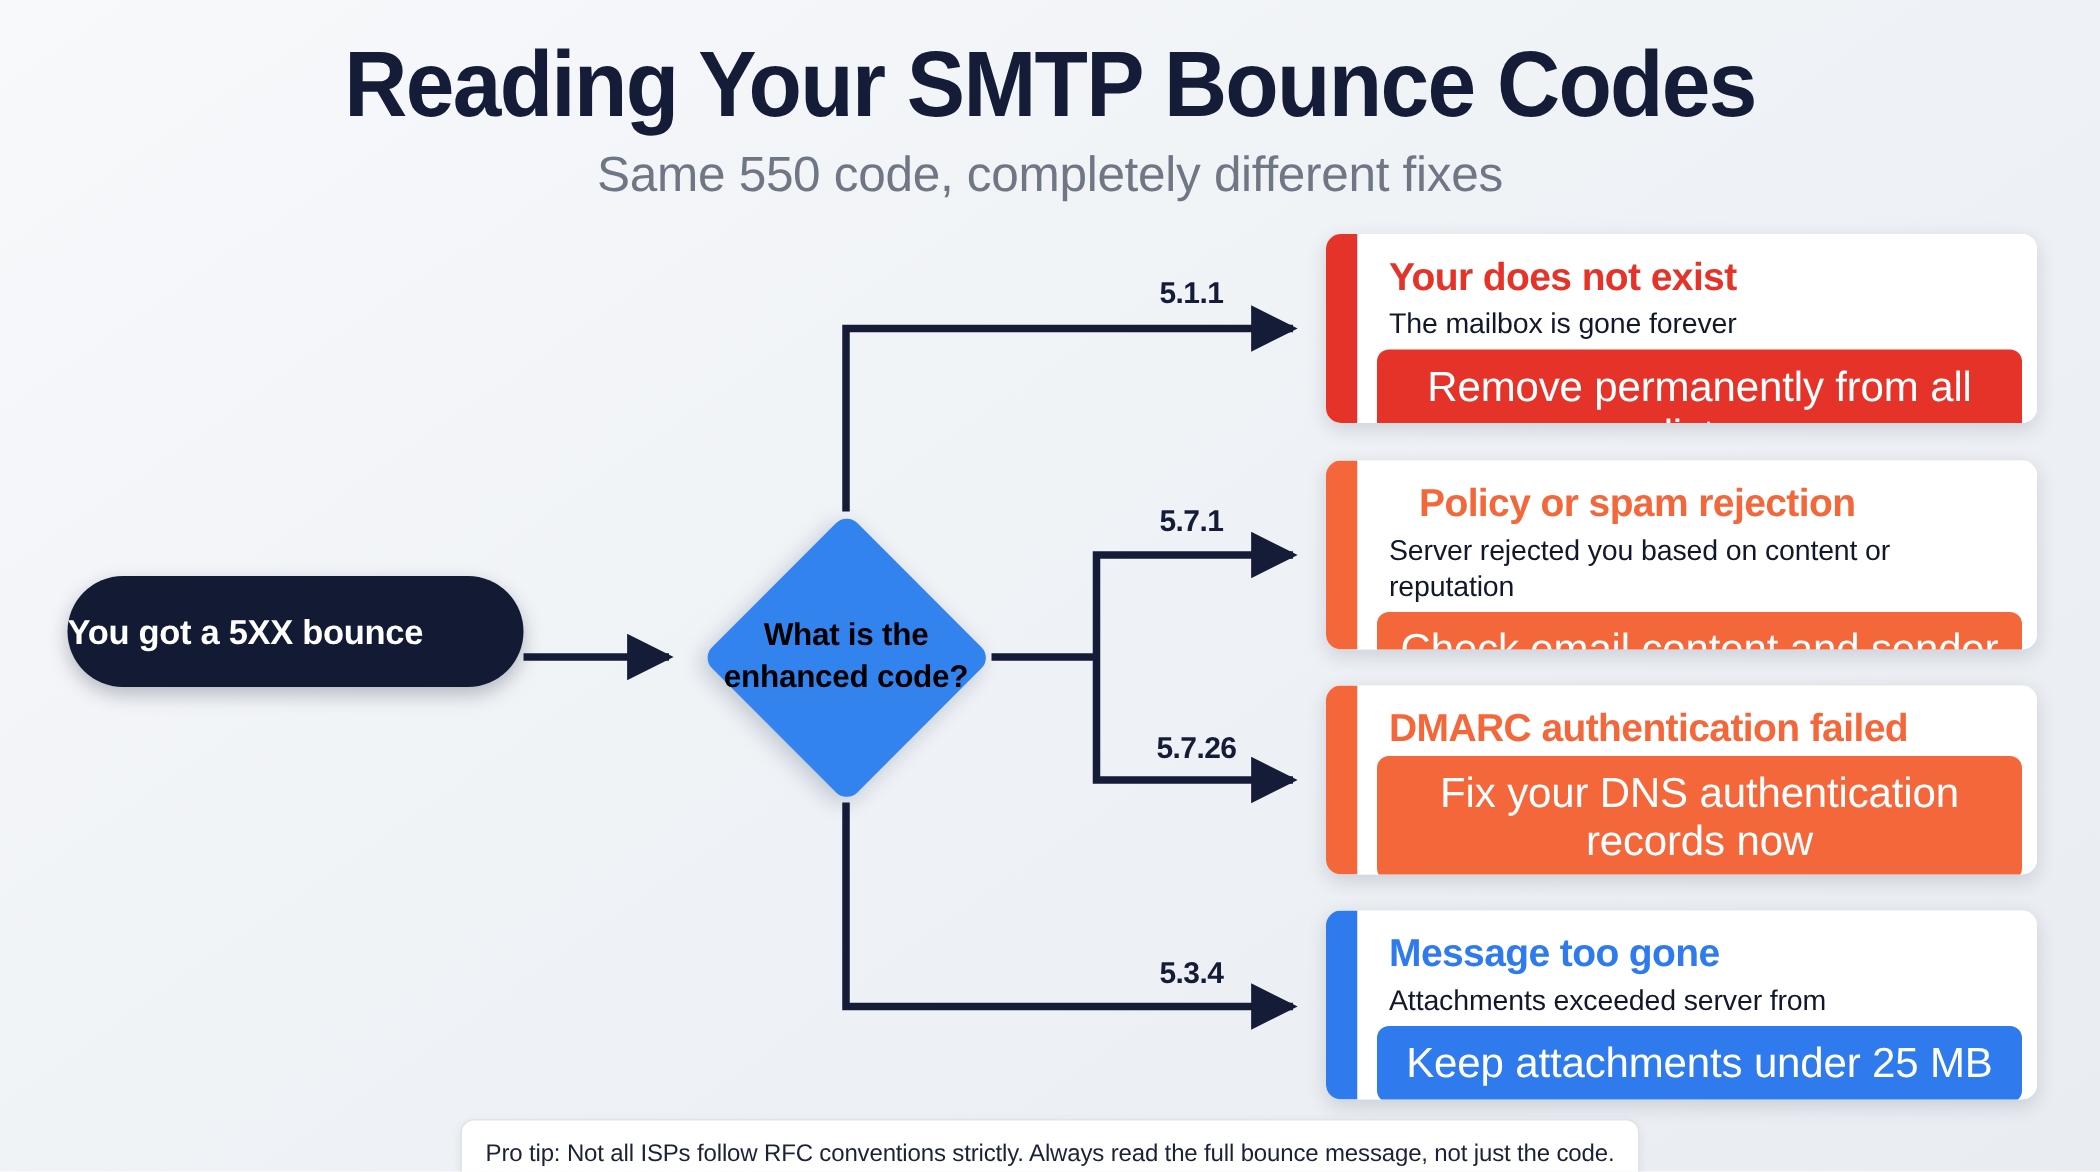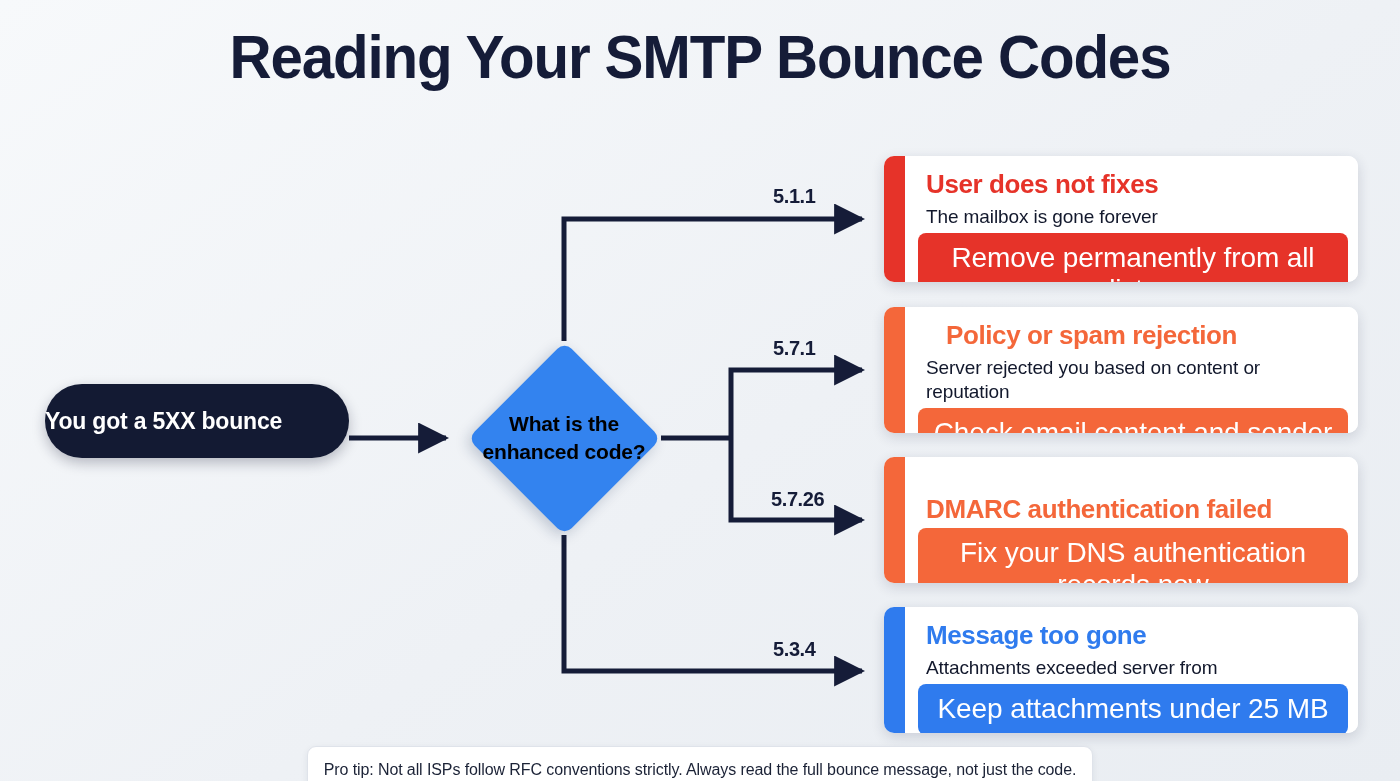--- a/index.html
+++ b/index.html
@@ -190,20 +190,21 @@
     font-size: 16px;
     color: #1b2236;
     letter-spacing: -0.1px;
   }
 </style>
 </head>
 <body>
 
 <div id="header">
   <div id="page-title">Reading Your SMTP Bounce Codes</div>
+  <div id="page-subtitle">Same 550 code, completely different fixes</div>
 </div>
 
 <div id="flow">
 
   <svg id="connectors" viewBox="0 0 1400 781">
     <defs>
       <marker id="arrow" viewBox="0 0 10 10" refX="9" refY="5" markerWidth="6.2" markerHeight="6.2" orient="auto-start-reverse">
         <path d="M 0 0 L 10 5 L 0 10 z" fill="#151c38"></path>
       </marker>
     </defs>
@@ -231,39 +232,39 @@
   </div>
 
   <div class="edge-label" style="left:773px; top:185px;">5.1.1</div>
   <div class="edge-label" style="left:773px; top:337px;">5.7.1</div>
   <div class="edge-label" style="left:771px; top:488px;">5.7.26</div>
   <div class="edge-label" style="left:773px; top:638px;">5.3.4</div>
 
   <div class="card" style="top:156px; height:126px;">
     <div class="card-accent" style="background:#e63329;"></div>
     <div class="card-body">
-      <div class="card-title" style="color:#e63329;">User does not fixes</div>
+      <div class="card-title" style="color:#e63329;">Your does not exist</div>
       <div class="card-desc">The mailbox is gone forever</div>
       <div class="card-action" style="background:#e63329;">Remove permanently from all lists</div>
     </div>
   </div>
 
   <div class="card" style="top:307px; height:126px;">
     <div class="card-accent" style="background:#f4673a;"></div>
     <div class="card-body">
       <div class="card-title" style="color:#f4673a;padding-left:41px;">Policy or spam rejection</div>
       <div class="card-desc">Server rejected you based on content or reputation</div>
       <div class="card-action" style="background:#f4673a;">Check email content and sender reputation</div>
     </div>
   </div>
 
   <div class="card" style="top:457px; height:126px;">
     <div class="card-accent" style="background:#f4673a;"></div>
     <div class="card-body">
-      <div class="card-title" style="color:#f4673a;margin-top:24px;">DMARC authentication failed</div>
+      <div class="card-title" style="color:#f4673a;">DMARC authentication failed</div>
       <div class="card-action" style="background:#f4673a;">Fix your DNS authentication records now</div>
     </div>
   </div>
 
   <div class="card" style="top:607px; height:126px;">
     <div class="card-accent" style="background:#2f7bee;"></div>
     <div class="card-body">
       <div class="card-title" style="color:#2f7bee;">Message too gone</div>
       <div class="card-desc">Attachments exceeded server from</div>
       <div class="card-action" style="background:#2f7bee;">Keep attachments under 25 MB</div>

